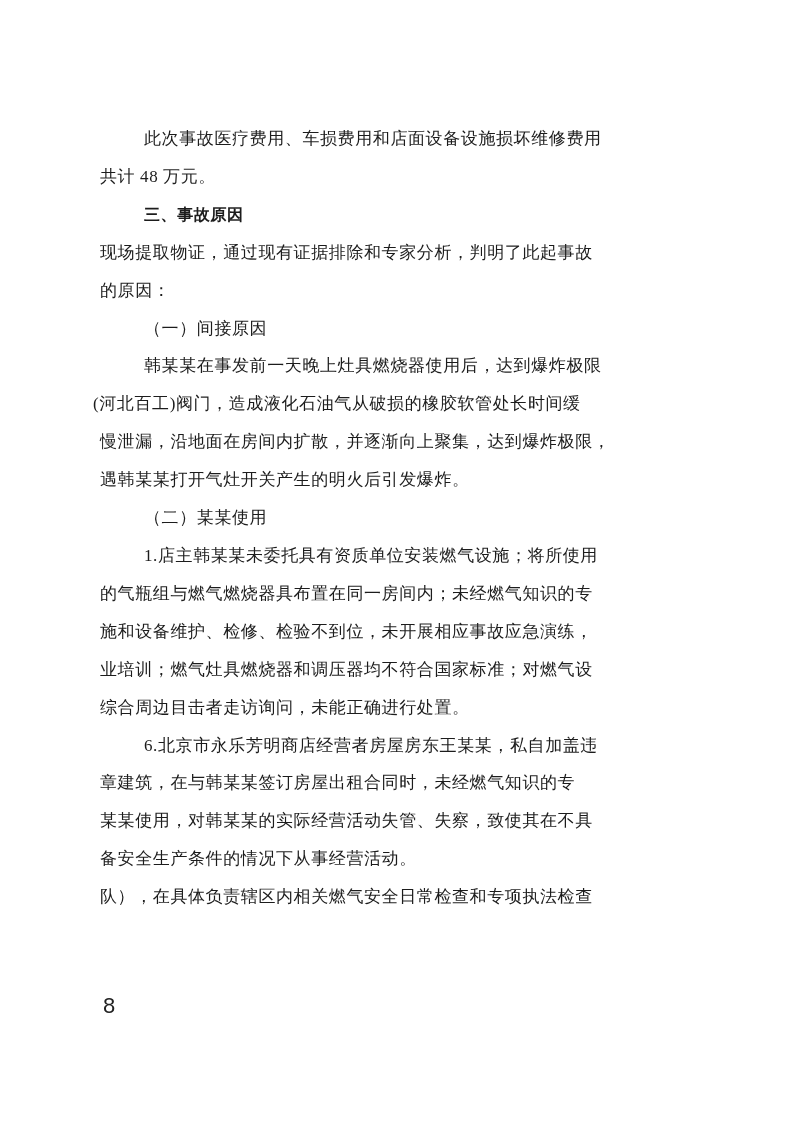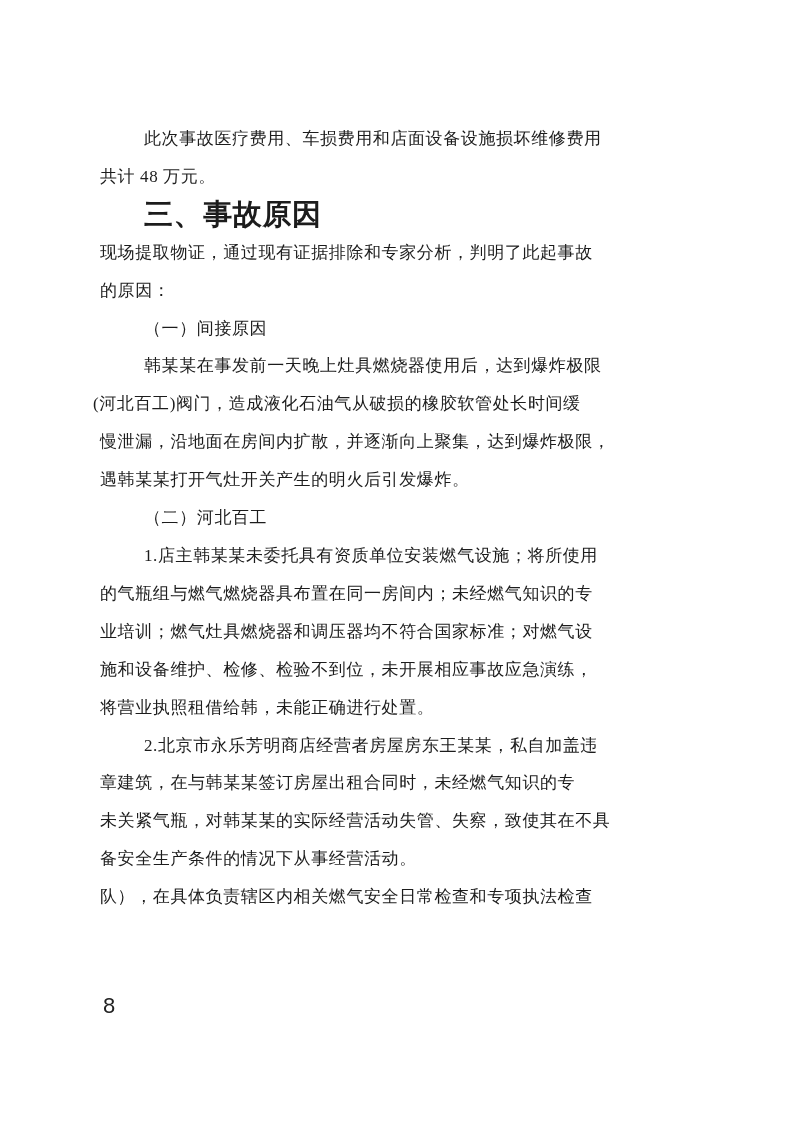--- a/index.html
+++ b/index.html
@@ -31,21 +31,21 @@
   }
   .indent {
     text-indent: 44px;
   }
   .hang {
     margin-left: -7px;
   }
   .heading {
     font-family: "Liberation Sans", "DejaVu Sans", sans-serif;
     font-weight: bold;
-    font-size: 29px;
+    font-size: 16px;
   }
   .page-number {
     position: absolute;
     left: 103px;
     top: 991px;
     font-size: 22px;
     line-height: 30px;
     font-family: "Liberation Sans", "DejaVu Sans", sans-serif;
     color: #222222;
   }
@@ -64,31 +64,31 @@
     <div class="line">现场提取物证，通过现有证据排除和专家分析，判明了此起事故</div>
     <div class="line">的原因：</div>
 
     <div class="line indent">（一）间接原因</div>
 
     <div class="line indent">韩某某在事发前一天晚上灶具燃烧器使用后，达到爆炸极限</div>
     <div class="line hang">(河北百工)阀门，造成液化石油气从破损的橡胶软管处长时间缓</div>
     <div class="line">慢泄漏，沿地面在房间内扩散，并逐渐向上聚集，达到爆炸极限，</div>
     <div class="line">遇韩某某打开气灶开关产生的明火后引发爆炸。</div>
 
-    <div class="line indent">（二）河北百工</div>
+    <div class="line indent">（二）某某使用</div>
 
     <div class="line indent">1.店主韩某某未委托具有资质单位安装燃气设施；将所使用</div>
     <div class="line">的气瓶组与燃气燃烧器具布置在同一房间内；未经燃气知识的专</div>
+    <div class="line">施和设备维护、检修、检验不到位，未开展相应事故应急演练，</div>
     <div class="line">业培训；燃气灶具燃烧器和调压器均不符合国家标准；对燃气设</div>
-    <div class="line">施和设备维护、检修、检验不到位，未开展相应事故应急演练，</div>
-    <div class="line">将营业执照租借给韩，未能正确进行处置。</div>
+    <div class="line">综合周边目击者走访询问，未能正确进行处置。</div>
 
-    <div class="line indent">2.北京市永乐芳明商店经营者房屋房东王某某，私自加盖违</div>
+    <div class="line indent">6.北京市永乐芳明商店经营者房屋房东王某某，私自加盖违</div>
     <div class="line">章建筑，在与韩某某签订房屋出租合同时，未经燃气知识的专</div>
-    <div class="line">未关紧气瓶，对韩某某的实际经营活动失管、失察，致使其在不具</div>
+    <div class="line">某某使用，对韩某某的实际经营活动失管、失察，致使其在不具</div>
     <div class="line">备安全生产条件的情况下从事经营活动。</div>
 
     <div class="line">队），在具体负责辖区内相关燃气安全日常检查和专项执法检查</div>
 
   </div>
 
   <div class="page-number">8</div>
 </div>
 
 </body></html>

